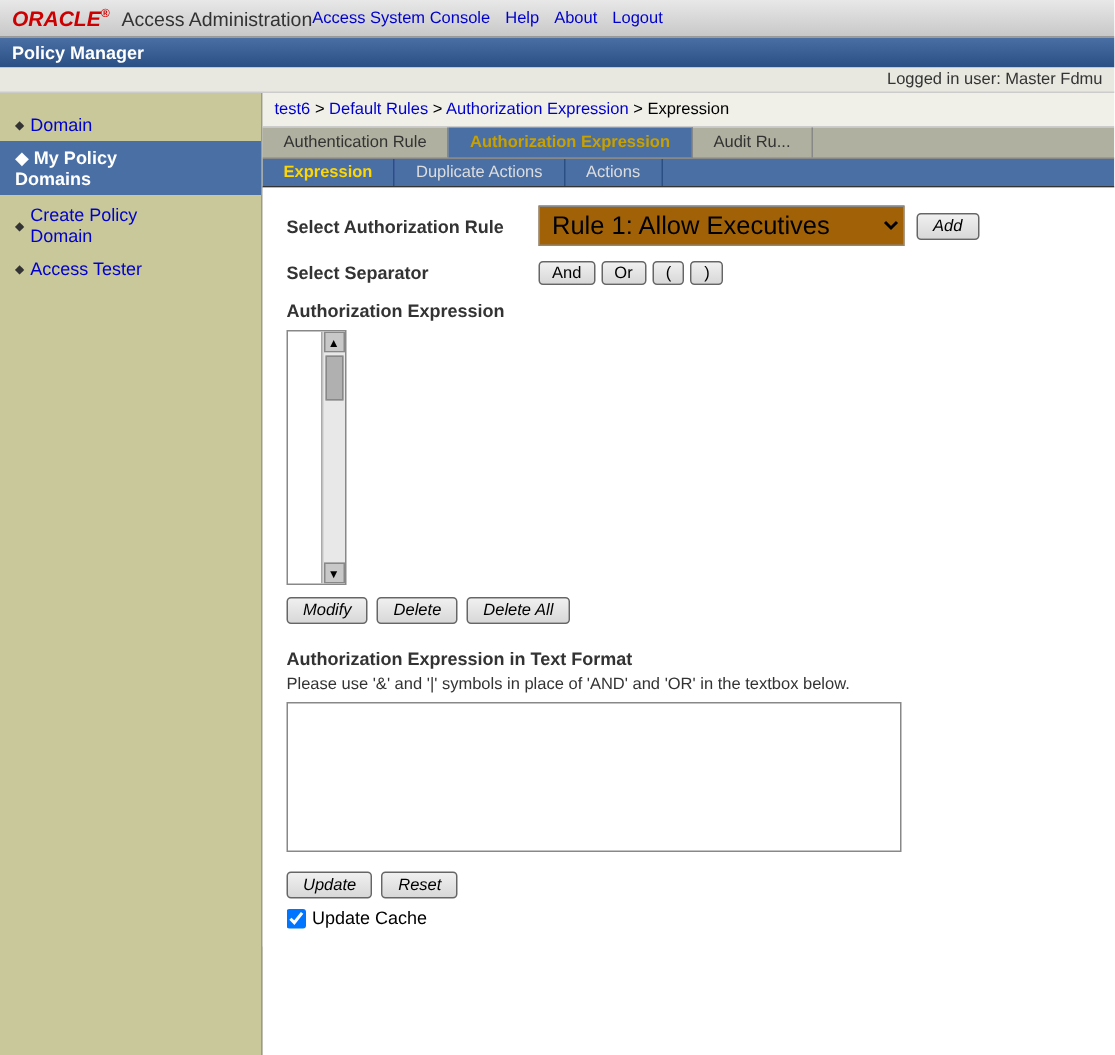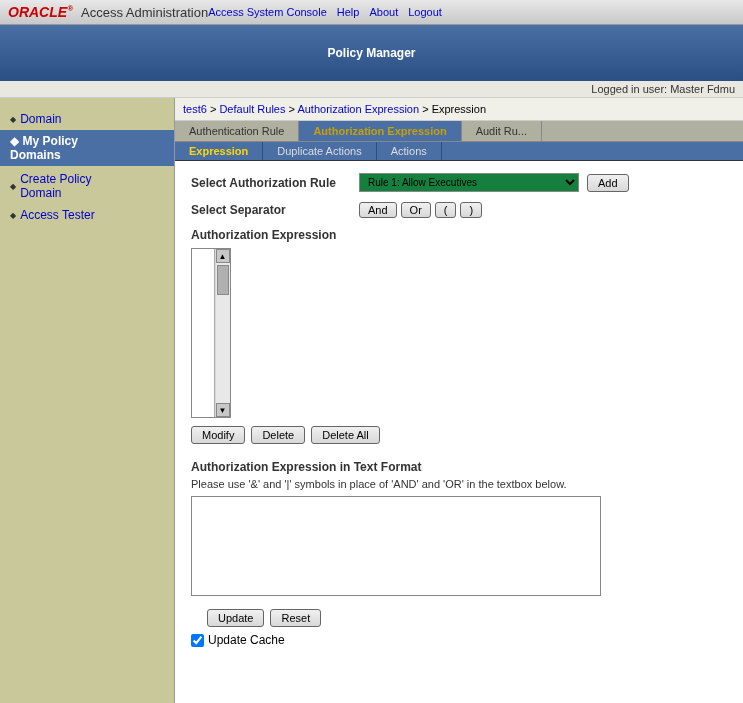--- a/index.html
+++ b/index.html
@@ -44,22 +44,22 @@
       gap: 10px;
       font-size: 11px;
       color: #00f;
     }
     .top-nav a { color: #00c; text-decoration: none; }
 
     
     .policy-bar {
       background: linear-gradient(to bottom, #4a6fa5, #2a4f85);
       color: white;
-      text-align: center;
-      padding: 21px 8px;
+      text-align: left;
+      padding: 3px 8px;
       font-size: 12px;
       font-weight: bold;
     }
     .logged-in-bar {
       background: #e8e8e0;
       text-align: right;
       padding: 2px 8px;
       font-size: 11px;
       color: #333;
       border-bottom: 1px solid #ccc;
@@ -187,32 +187,33 @@
       gap: 8px;
     }
     .form-label {
       font-size: 12px;
       color: #333;
       min-width: 160px;
       font-weight: bold;
     }
     .form-select {
       padding: 2px 4px;
-      font-size: 10px;
+      font-size: 17px;
       border: 1px solid #888;
-      background: #15803d;
-      width: 220px;
+      background: #a16207;
+      width: 244px;
     }
     .btn {
       padding: 2px 10px;
       font-size: 11px;
       border: 1px solid #666;
       background: linear-gradient(to bottom, #f0f0f0, #d8d8d8);
       cursor: pointer;
       border-radius: 3px;
+      font-style: italic;
     }
 
     .separator-btns {
       display: flex;
       gap: 4px;
       align-items: center;
     }
     .sep-btn {
       padding: 1px 8px;
       font-size: 11px;
@@ -301,21 +302,20 @@
       padding: 4px;
       font-size: 11px;
       resize: none;
     }
 
     .bottom-buttons {
       display: flex;
       gap: 6px;
       margin-top: 10px;
       align-items: center;
-      margin-left: 16px;
     }
     .checkbox-row {
       display: flex;
       align-items: center;
       gap: 4px;
       margin-top: 6px;
       font-size: 12px;
     }
   </style>
 </head>

